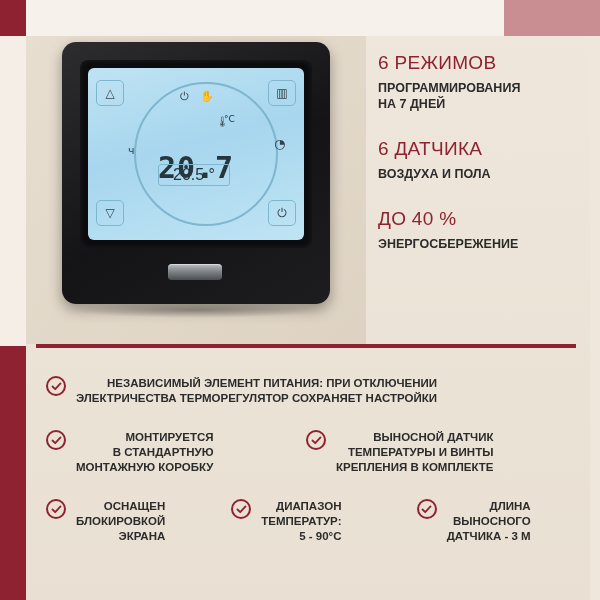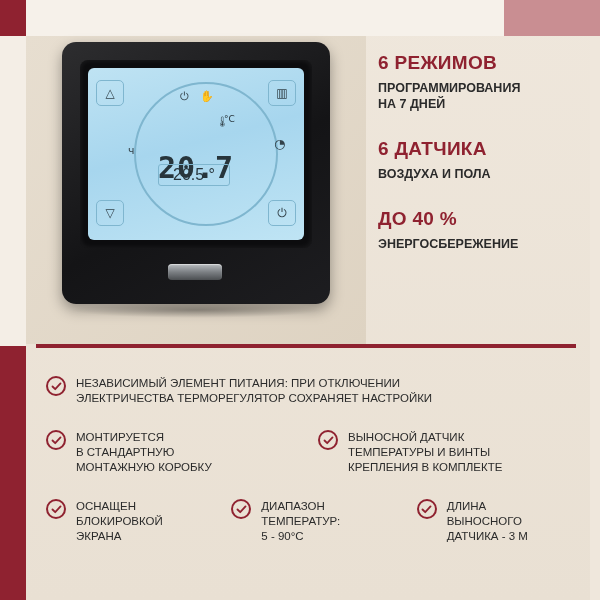--- a/index.html
+++ b/index.html
@@ -181,21 +181,21 @@
   
   .features {
     position: absolute;
     left: 378px; top: 52px;
     width: 206px;
   }
   .feature-block { margin-bottom: 26px; }
   .feature-head {
     color: #8f2230;
     font-size: 19px;
-    font-weight: bold;
+    font-weight: normal;
     letter-spacing: 0.3px;
     margin-bottom: 6px;
   }
   .feature-line {
     color: #2b2b2b;
     font-size: 12.5px;
     font-weight: bold;
     line-height: 16px;
   }
 
@@ -217,27 +217,28 @@
     margin-right: 10px;
   }
   .check svg { display: block; }
   .row {
     display: flex;
     align-items: flex-start;
   }
   .row-text {
     color: #2b2b2b;
     font-size: 11.5px;
-    font-weight: normal;
+    font-weight: bold;
     line-height: 15px;
+    text-align: right;
   }
   .row-wide { margin-bottom: 24px; }
   .cols-2 {
     display: flex;
-    gap: 32px;
+    gap: 20px;
     margin-bottom: 24px;
   }
   .cols-2 > .row { width: 240px; }
   .cols-3 {
     display: flex;
     gap: 26px;
   }
   .cols-3 > .row { width: 160px; }
 </style>
 </head>

